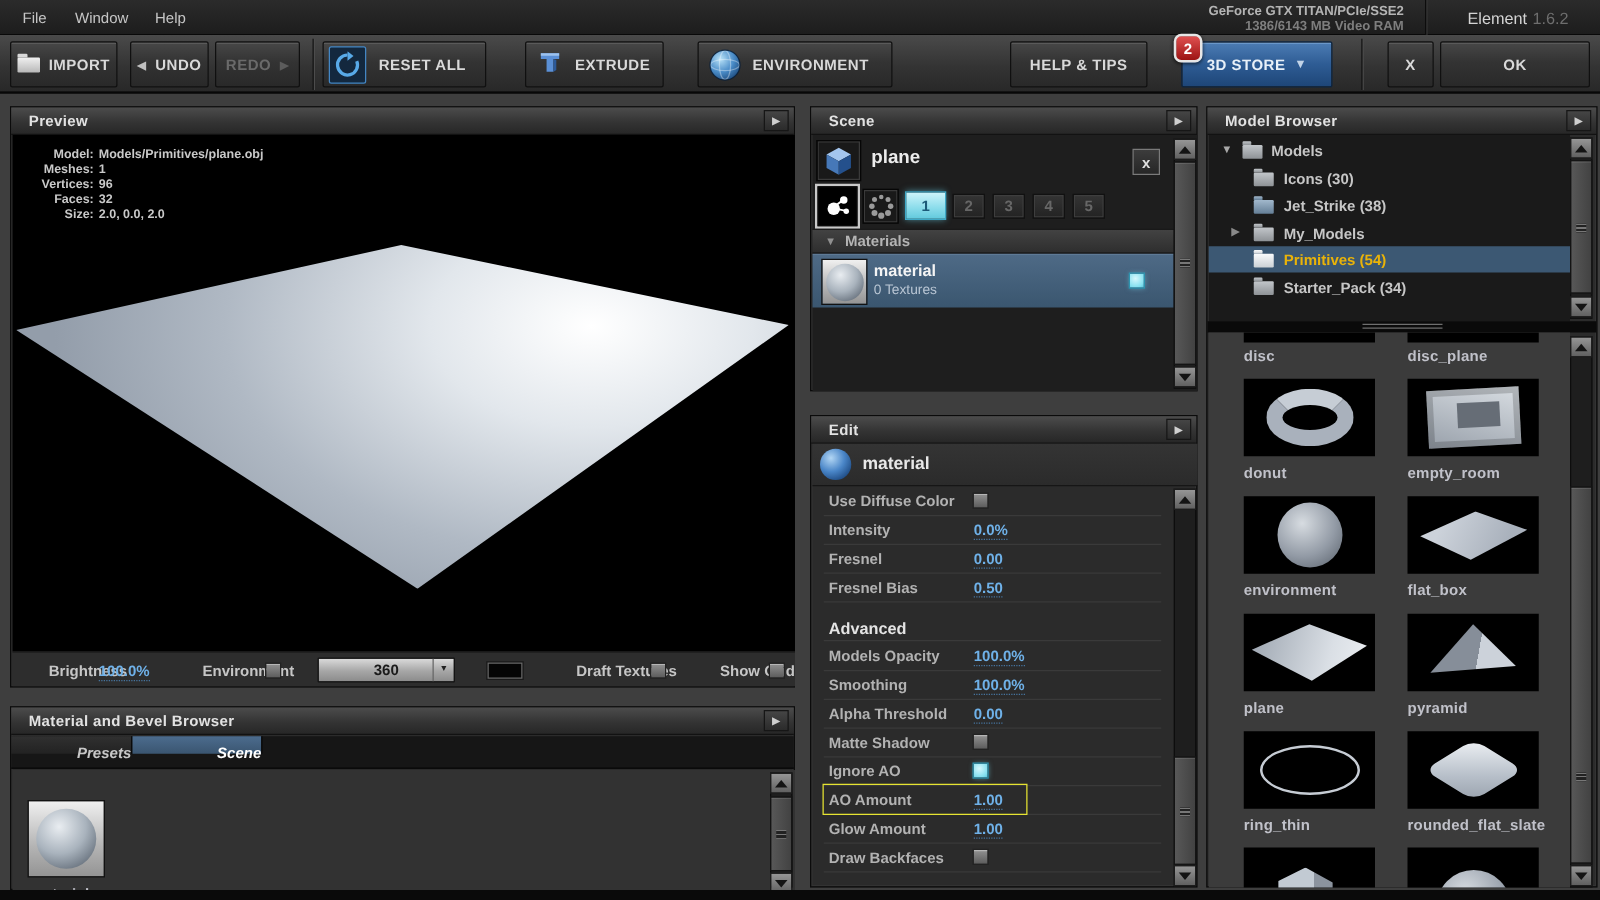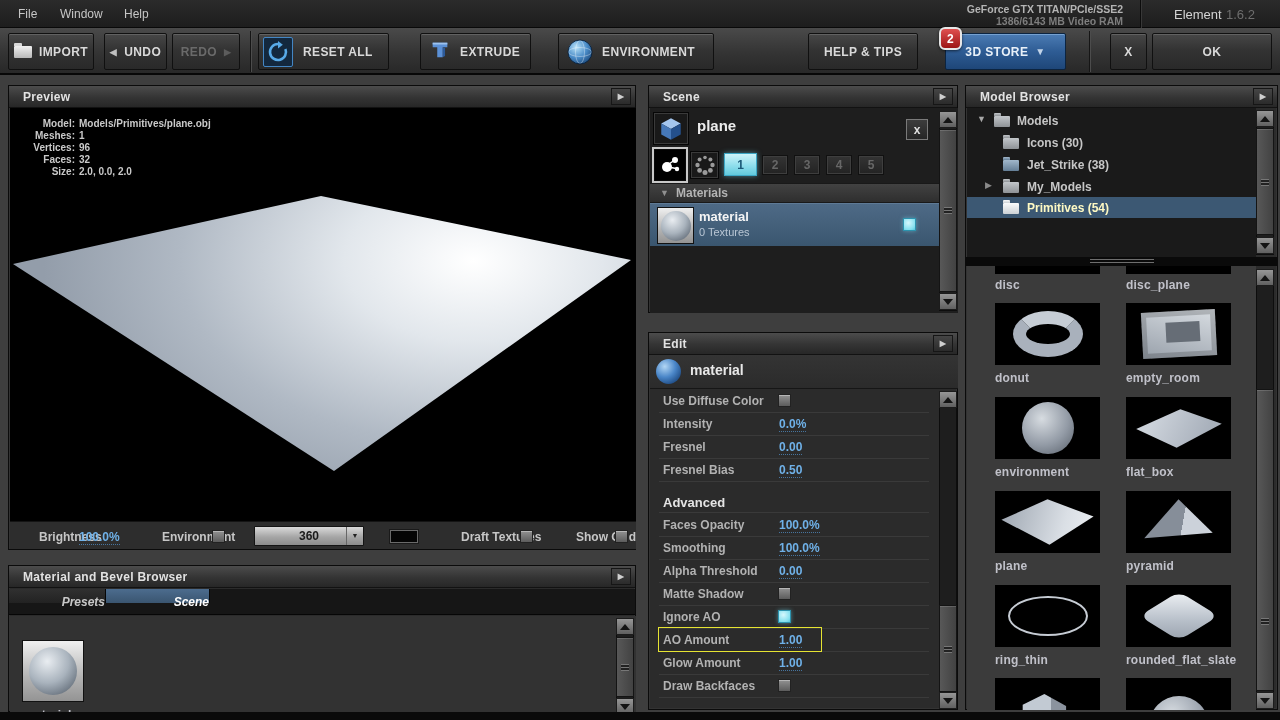--- a/index.html
+++ b/index.html
@@ -123,21 +123,21 @@
   .trow { position:absolute; left:0; width:289px; height:21px; cursor:pointer; }
   .trow.sel { background:#3c5873; }
   .tri { position:absolute; font-size:9px; color:#a8a8a8; top:4px; }
   .tfold { position:absolute; top:6px; width:16px; height:11px; border-radius:1px;
     background:linear-gradient(180deg,#c2c6ca,#8e9296); }
   .tfold::before { content:""; position:absolute; top:-3px; left:0; width:7px; height:3px;
     background:inherit; border-radius:1px 1px 0 0; }
   .tfold.blue { background:linear-gradient(180deg,#a2b8cc,#647e96); }
   .tfold.white { background:linear-gradient(180deg,#fafbfc,#ccd1d5); }
   .tlabel { position:absolute; top:4px; font-size:12px; font-weight:bold; color:#c6c6c6; }
-  .trow.sel .tlabel { color:#fef9c3; }
+  .trow.sel .tlabel { color:#eab308; }
   .splitter { position:absolute; left:0; width:311px; height:9px; background:#0a0a0a; }
   .splitter .handle { position:absolute; left:124px; top:2px; width:64px; height:4px;
     border-top:1px solid #6e6e6e; border-bottom:1px solid #6e6e6e; }
   .gridbody { position:absolute; left:1px; top:180px; width:289px; height:444px; background:#3b3b3b; overflow:hidden; }
   .gtile { position:absolute; width:105px; height:62px; background:#000; overflow:hidden;
     display:flex; align-items:center; justify-content:center; cursor:pointer; }
   .glabel { position:absolute; font-size:12px; font-weight:bold; color:#c0c1c9; letter-spacing:.2px; }
 
   
   .sh-donut { width:70px; height:46px; border:13px solid #a9b1bc; border-top-color:#c6cdd5; border-radius:50%; }
@@ -409,21 +409,21 @@
   </div>
   <div class="erow" style="top:126px">
     <span class="plabel">Fresnel Bias</span>
     <span class="val">0.50</span>
   </div>
 
   <span class="abs" style="left:14px;top:162px;font-size:13px;font-weight:bold;color:#e4e4e4">Advanced</span>
   <div class="abs" style="left:10px;top:179px;width:270px;border-top:1px solid #3a3a3a"></div>
 
   <div class="erow" style="top:181px">
-    <span class="plabel">Faces Opacity</span>
+    <span class="plabel">Models Opacity</span>
     <span class="val">100.0%</span>
   </div>
   <div class="erow" style="top:204px">
     <span class="plabel">Smoothing</span>
     <span class="val">100.0%</span>
   </div>
   <div class="erow" style="top:227px">
     <span class="plabel">Alpha Threshold</span>
     <span class="val">0.00</span>
   </div>
@@ -483,20 +483,24 @@
     </div>
     <div class="trow" style="top:68px">
       <span class="tri" style="left:18px;color:#8a8a8a">▶</span>
       <span class="tfold" style="left:36px"></span>
       <span class="tlabel" style="left:60px">My_Models</span>
     </div>
     <div class="trow sel" style="top:89px">
       <span class="tfold white" style="left:36px"></span>
       <span class="tlabel" style="left:60px">Primitives (54)</span>
     </div>
+    <div class="trow" style="top:111px">
+      <span class="tfold" style="left:36px"></span>
+      <span class="tlabel" style="left:60px">Starter_Pack (34)</span>
+    </div>
   </div>
   <div class="sbtrack" style="left:290px;top:24px;height:145px"></div>
   <div class="sbbtn" style="left:290px;top:24px">
       <span class="tri-up"></span>
     </div>
   <div class="sbthumb" style="left:290px;top:42px;height:107px">
       <span class="grip" style="top:50px"></span>
     </div>
   <div class="sbbtn" style="left:290px;top:151px">
       <span class="tri-down"></span>

